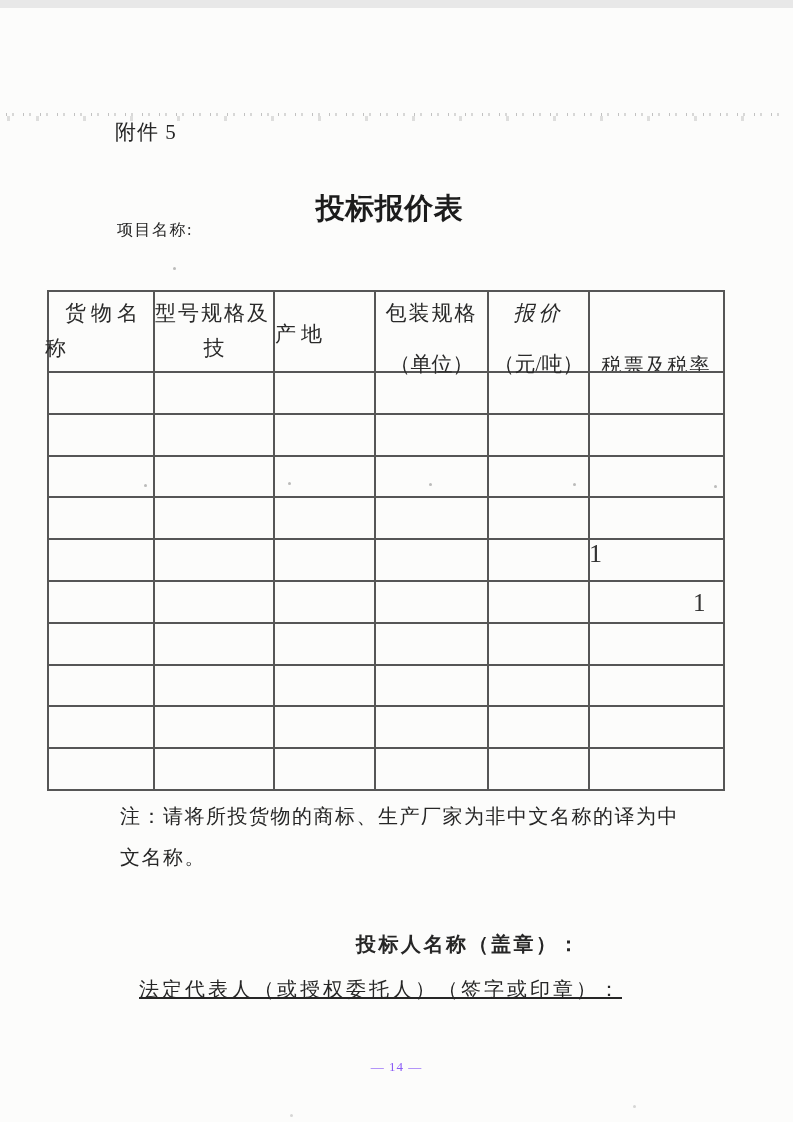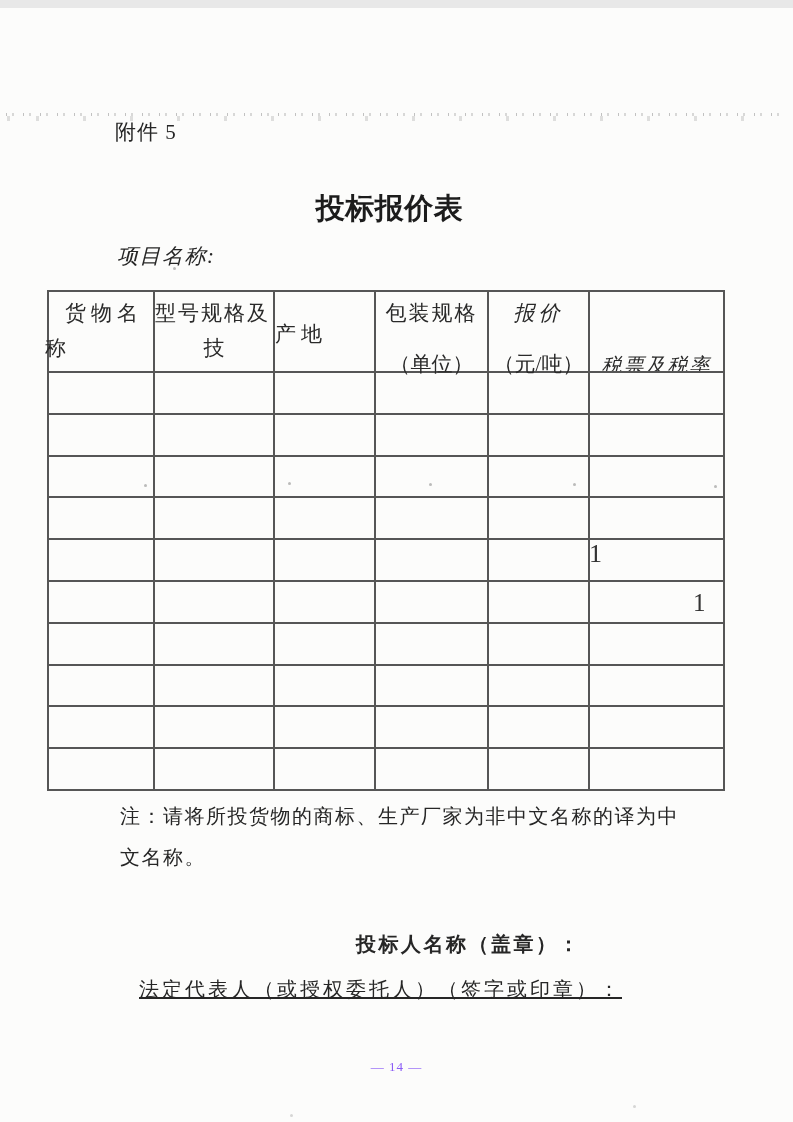--- a/index.html
+++ b/index.html
@@ -16,30 +16,30 @@
       repeating-linear-gradient(90deg, transparent 0 23px, rgba(150,150,150,.4) 23px 26px, transparent 26px 47px);
     background-size: auto 3px, auto 5px;
     background-position: 0 2px, 7px 5px;
     background-repeat: repeat-x;
   }
   .attachment { position:absolute; left:115px; top:110px; font-size:21px; letter-spacing:1px; }
   .title {
     position:absolute; left:-7px; top:181px; width:100%; margin:0; text-align:center;
     font-size:29px; font-weight:bold; letter-spacing:0.5px; color:#1c1c1c;
   }
-  .project-label { position:absolute; left:117px; top:234px; font-size:21px; letter-spacing:1.5px;font-style:italic; }
+  .project-label { position:absolute; left:117px; top:212px; font-size:16px; letter-spacing:1.5px; }
 
   .table-wrap { position:absolute; left:47px; top:282px; width:676px; height:499px; }
   table.bid { border-collapse:collapse; table-layout:fixed; width:676px; height:499px; }
   .bid th, .bid td { border:2px solid #565656; padding:0; }
   .bid thead tr { height:81px; }
   .bid tbody tr { height:41.8px; }
   .bid th { position:relative; font-weight:normal; font-size:21px; color:#2a2a2a; vertical-align:top; }
   .bid td { position:relative; }
-  th.clip { overflow:hidden;font-style:italic; }
+  th.clip { overflow:hidden; }
 
   .h-line { position:absolute; white-space:nowrap; line-height:1.25; }
   .h-goods-1 { top:8px;  left:16px; letter-spacing:5px; }
   .h-goods-2 { top:43px; left:-4px; }
   .h-model-1 { top:8px;  left:0; right:16px; text-align:center; letter-spacing:2px; }
   .h-model-2 { top:43px; left:0; right:0; text-align:center; }
   .h-origin  { top:29px; left:0; right:0; text-align:left; letter-spacing:5px; }
   .h-pack-1  { top:8px;  left:0; right:0; text-align:center; letter-spacing:2px; }
   .h-pack-2  { top:59px; left:0; right:0; text-align:center; letter-spacing:0; }
   .h-price-1 { top:8px;  left:0; right:0; text-align:center; letter-spacing:4px;font-style:italic; }

